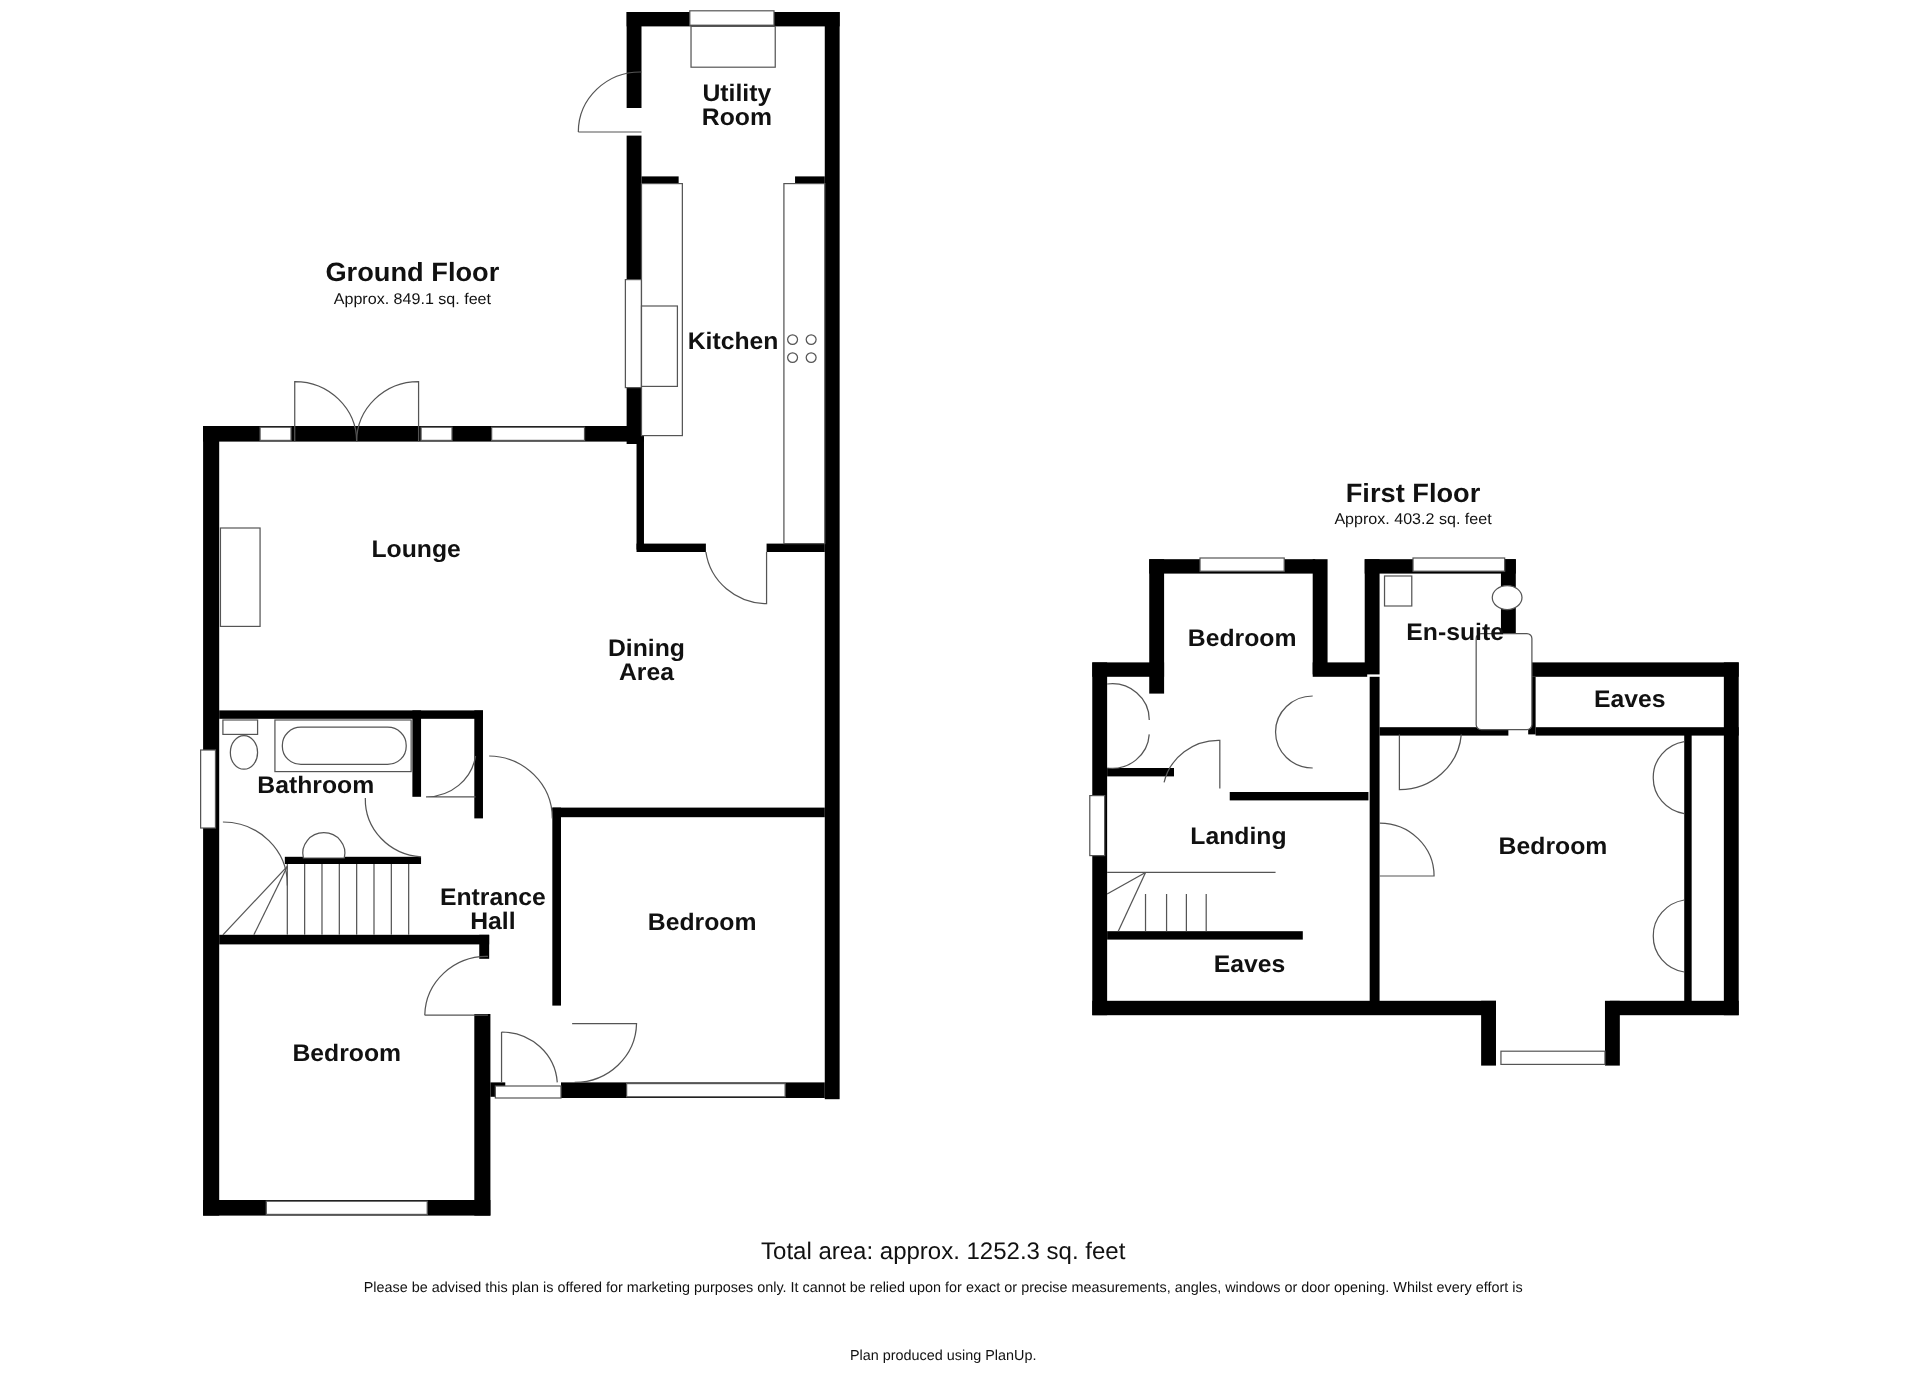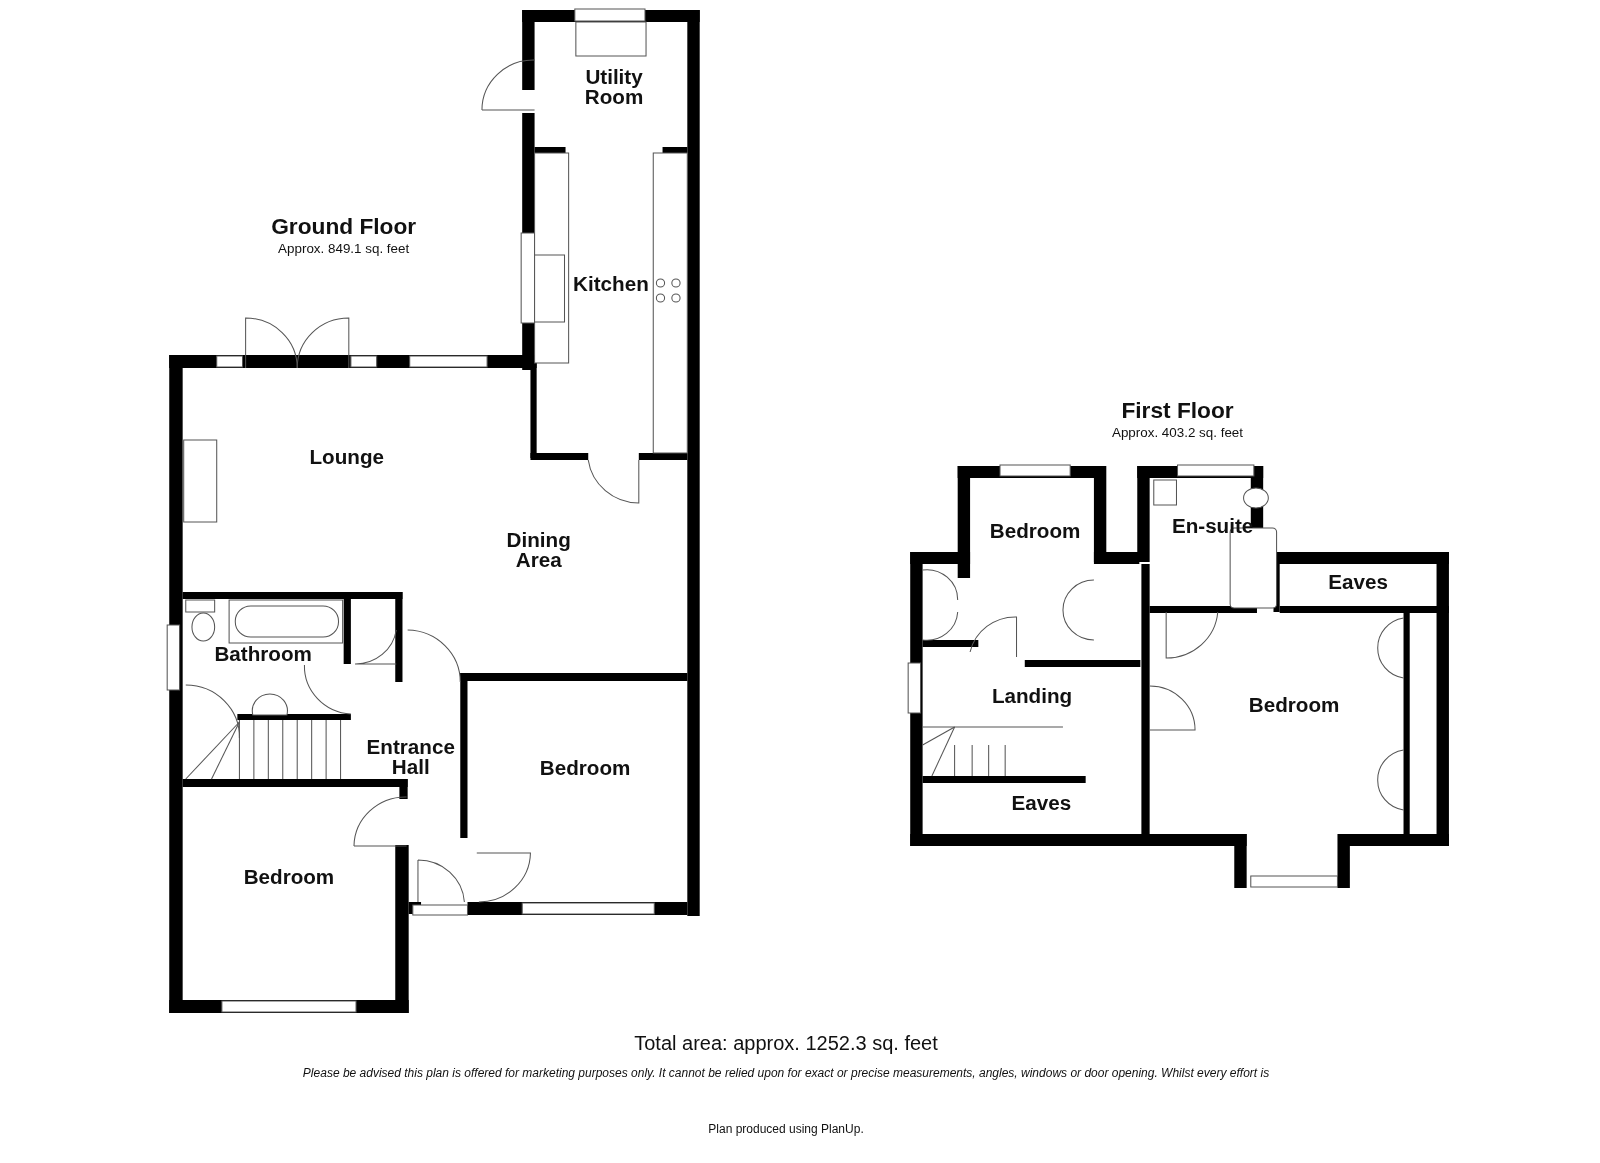--- a/index.html
+++ b/index.html
@@ -8,21 +8,21 @@
   .wall { fill: #000; }
   .fix { fill: #fff; stroke: #555; stroke-width: 1; }
   .thin { fill: none; stroke: #555; stroke-width: 1; }
   .win { fill: #fff; stroke: #555; stroke-width: 1; }
   .room-label { font-family: "Liberation Sans", sans-serif; font-weight: bold; font-size: 20px; fill: #111; text-anchor: middle; }
   .floor-title { font-family: "Liberation Sans", sans-serif; font-weight: bold; font-size: 22px; fill: #111; text-anchor: middle; }
   .floor-area { font-family: "Liberation Sans", sans-serif; font-size: 13px; fill: #111; text-anchor: middle; }
   .footer { position: absolute; left: 0; width: 1572px; text-align: center; color: #111; }
   .total { top: 1032px; font-size: 20px; }
   .disclaimer { top: 1066px; font-size: 12px; line-height: 15px; }
-  .disclaimer span { display: block; font-style: italic; }
+  .disclaimer span { display: block; }
   .produced { top: 1122px; font-size: 12px; }
 </style>
 </head>
 <body>
 
 <svg id="plan" viewBox="0 0 1600 1163" xmlns="http://www.w3.org/2000/svg">
   <g transform="scale(1.032,1)">
 
   <g>
 

